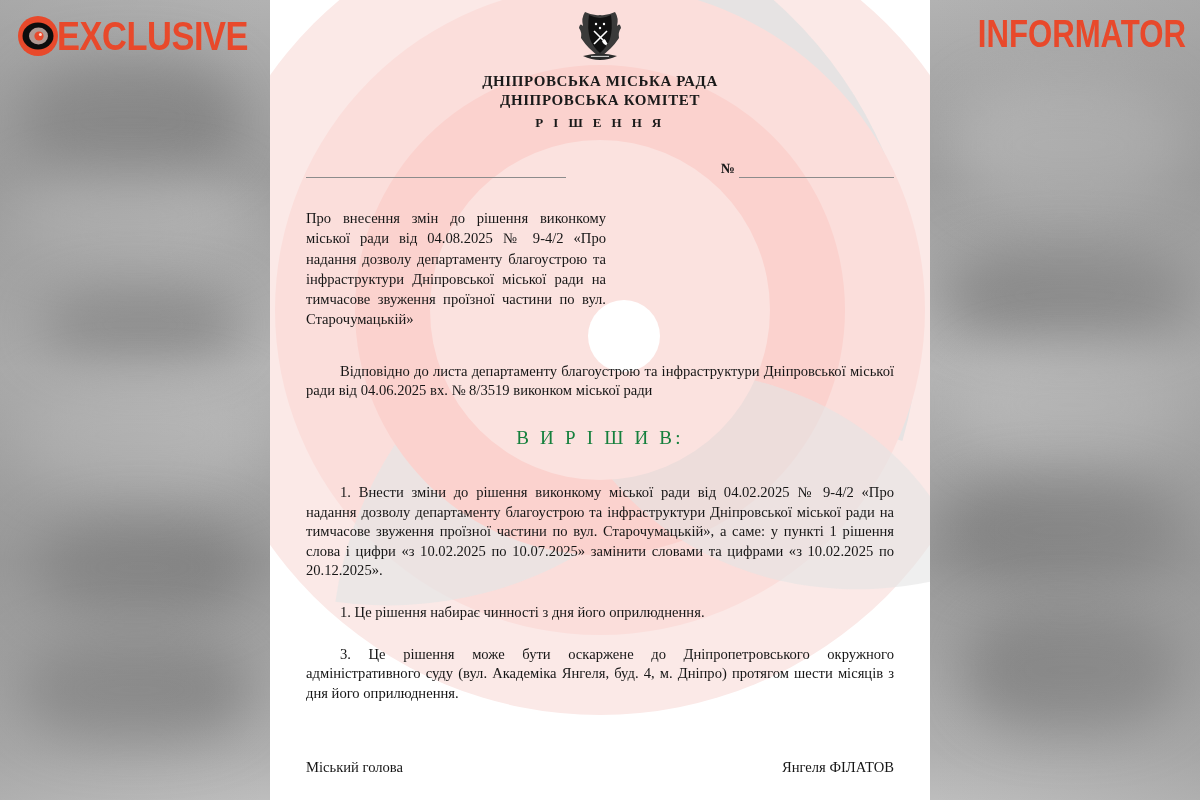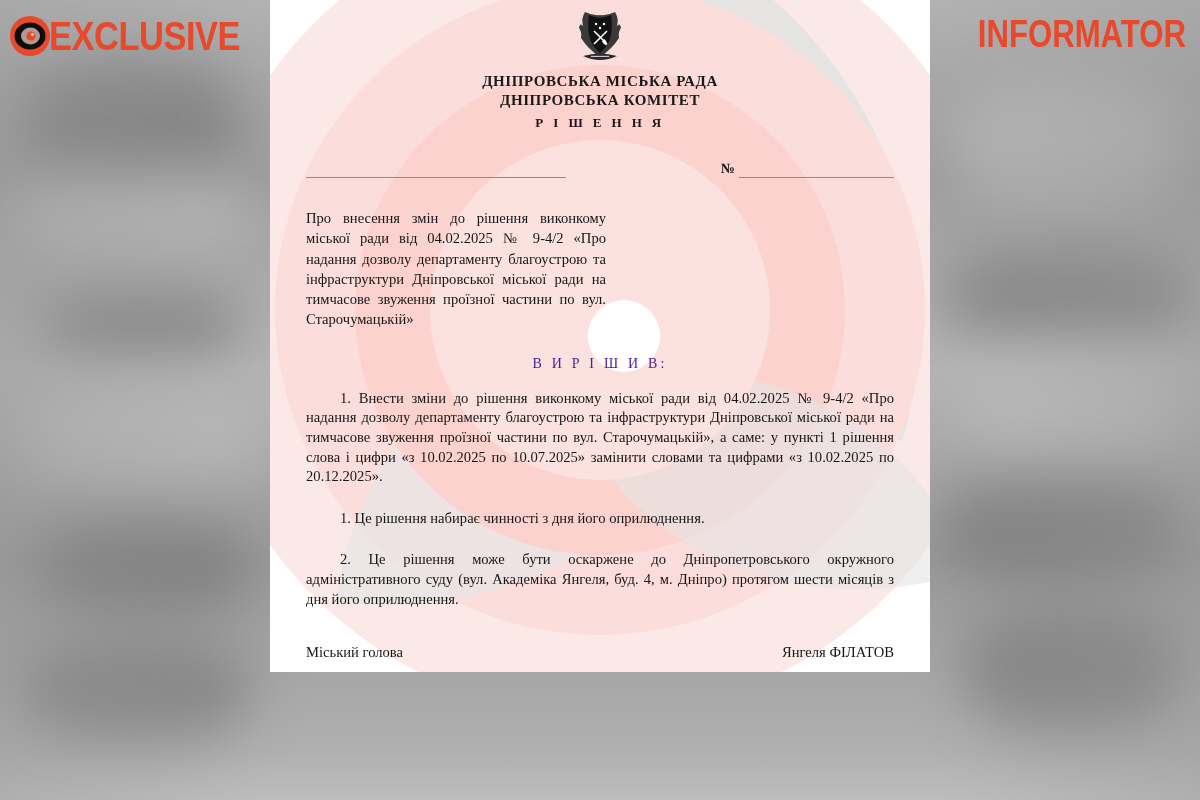--- a/index.html
+++ b/index.html
@@ -23,21 +23,21 @@
     filter:blur(26px);
   }
   #backdrop .smear.light{background:rgba(195,195,195,0.5);}
   #backdrop::after{
     content:"";position:absolute;inset:0;
     background:linear-gradient(90deg,rgba(150,150,150,.35),rgba(120,120,120,0) 22%,rgba(120,120,120,0) 78%,rgba(150,150,150,.35));
   }
 
   
   #sheet{
-    position:absolute;left:270px;top:0;width:660px;height:672px;
+    position:absolute;left:270px;top:0;width:660px;height:800px;
     background:#ffffff;overflow:hidden;
   }
 
   
   .wm{position:absolute;pointer-events:none;}
   .wm-ring{
     border-radius:50%;
   }
   #wm-r1{left:-75px;top:-95px;width:810px;height:810px;background:#fbe9e7;}
   #wm-r2{left:5px;top:-15px;width:650px;height:650px;background:#fbdedb;}
@@ -90,36 +90,36 @@
     hyphens:none;
   }
 
   .para{
     font-size:14.6px;line-height:19.6px;text-align:justify;color:#161616;
     margin-top:18px;
   }
   .para.indent{text-indent:34px;}
   #intro{margin-top:32px;}
   #vyrishyv{
-    text-align:center;font-size:14px;letter-spacing:3.2px;
-    margin-top:26px;color:#4c1d95;font-family:Liberation Serif, serif;
-  }
-  #p1{margin-top:17px;}
+    text-align:center;font-size:19px;letter-spacing:3.2px;
+    margin-top:26px;color:#15803d;font-family:Liberation Serif, serif;
+  }
+  #p1{margin-top:34px;}
   #p2{margin-top:22px;}
   #p3{margin-top:22px;}
 
   #sign{
-    position:absolute;left:36px;right:36px;bottom:11px;z-index:5;
+    position:absolute;left:36px;right:36px;bottom:24px;z-index:5;
     display:flex;justify-content:space-between;
     font-size:14.6px;color:#161616;
   }
 
   
   #exclusive{
-    position:absolute;left:8px;top:14px;z-index:20;
+    position:absolute;left:16px;top:14px;z-index:20;
     display:flex;align-items:center;
   }
   #eye-icon{display:block;width:44px;height:44px;margin-right:-3px;}
   #exclusive-word{
     font-family:"Liberation Sans", sans-serif;
     font-weight:bold;font-size:40px;line-height:40px;
     color:#e8492b;letter-spacing:-0.5px;
     transform:scaleX(0.86);transform-origin:left center;
   }
 
@@ -179,28 +179,29 @@
     <div class="hdr" id="hdr-line2">ДНІПРОВСЬКА КОМІТЕТ</div>
     <div class="hdr" id="hdr-line3">Р І Ш Е Н Н Я</div>
 
     <div id="numrow">
       <span class="rule"></span>
       <span class="gap"></span>
       <span class="nolabel">№</span>
       <span class="rule2"></span>
     </div>
 
-    <div id="subject">Про внесення змін до рішення виконкому міської ради від 04.02.2025 № 9-4/2 «Про надання дозволу департаменту благоустрою та інфраструктури Дніпровської міської ради на тимчасове звуження проїзної частини по вул. Старочумацькій»</div>
-
+    <div id="subject">Про внесення змін до рішення виконкому міської ради від 04.08.2025 № 9-4/2 «Про надання дозволу департаменту благоустрою та інфраструктури Дніпровської міської ради на тимчасове звуження проїзної частини по вул. Старочумацькій»</div>
+
+    <div class="para indent" id="intro">Відповідно до листа департаменту благоустрою та інфраструктури Дніпровської міської ради від 04.06.2025 вх. № 8/3519 виконком міської ради</div>
 
     <div id="vyrishyv">В И Р І Ш И В:</div>
 
     <div class="para indent" id="p1">1. Внести зміни до рішення виконкому міської ради від 04.02.2025 № 9-4/2 «Про надання дозволу департаменту благоустрою та інфраструктури Дніпровської міської ради на тимчасове звуження проїзної частини по вул. Старочумацькій», а саме: у пункті 1 рішення слова і цифри «з 10.02.2025 по 10.07.2025» замінити словами та цифрами «з 10.02.2025 по 20.12.2025».</div>
     <div class="para indent" id="p2">1. Це рішення набирає чинності з дня його оприлюднення.</div>
-    <div class="para indent" id="p3">2. Це рішення може бути оскаржене до Дніпропетровського окружного адміністративного суду (вул. Академіка Янгеля, буд. 4, м. Дніпро) протягом шести місяців з дня його оприлюднення.</div>
+    <div class="para indent" id="p3">3. Це рішення може бути оскаржене до Дніпропетровського окружного адміністративного суду (вул. Академіка Янгеля, буд. 4, м. Дніпро) протягом шести місяців з дня його оприлюднення.</div>
 
   </div>
 
   <div id="sign">
     <span>Міський голова</span>
     <span>Янгеля ФІЛАТОВ</span>
   </div>
 </div>
 
 <div id="exclusive">

